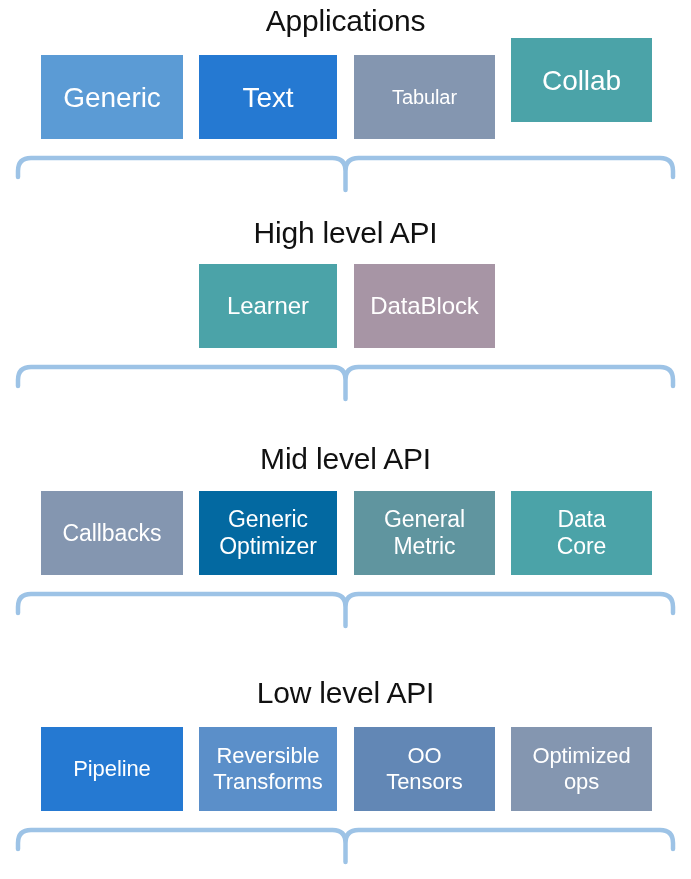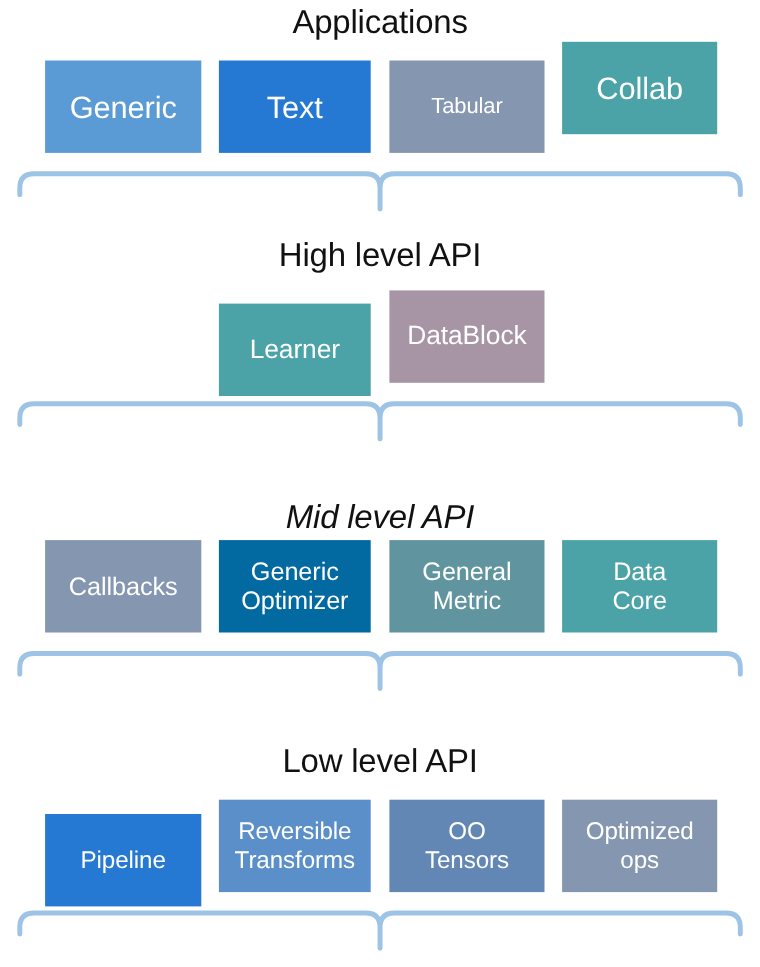--- a/index.html
+++ b/index.html
@@ -73,42 +73,42 @@
     <div class="node-box" style="left: 41px; top: 55px; width: 142px; height: 84px; background: rgb(91, 155, 213); font-size: 28px; line-height: 33px;">Generic</div>
     <div class="node-box" style="left: 199px; top: 55px; width: 138px; height: 84px; background: rgb(37, 121, 210); font-size: 28px; line-height: 33px;">Text</div>
     <div class="node-box" style="left: 354px; top: 55px; width: 141px; height: 84px; background: rgb(132, 150, 176); font-size: 20px; line-height: 33px;">Tabular</div>
     <div class="node-box" style="left: 511px; top: 38px; width: 141px; height: 84px; background: rgb(75, 163, 168); font-size: 28px; line-height: 33px;">Collab</div>
     <div class="brace-wrap" style="top: 146px;">
       <svg viewBox="0 0 691 46" xmlns="http://www.w3.org/2000/svg">
         <path d="M 18 31 L 18 25 Q 18 12 31 12 L 332.5 12 Q 345.5 12 345.5 25 L 345.5 44 M 345.5 25 Q 345.5 12 358.5 12 L 660 12 Q 673 12 673 25 L 673 31" fill="none" stroke="#9DC3E6" stroke-width="4.5" stroke-linecap="round" stroke-linejoin="round"></path>
       </svg>
     </div>
     <div class="layer-title" style="top: 216px;">High level API</div>
-    <div class="node-box" style="left: 199px; top: 264px; width: 138px; height: 84px; background: rgb(75, 163, 168); font-size: 24px; line-height: 28px; margin-top: 12px;">Learner</div>
+    <div class="node-box" style="left: 199px; top: 264px; width: 138px; height: 84px; background: rgb(75, 163, 168); font-size: 24px; line-height: 28px;">Learner</div>
     <div class="node-box" style="left: 354px; top: 264px; width: 141px; height: 84px; background: rgb(167, 149, 165); font-size: 24px; line-height: 28px;">DataBlock</div>
     <div class="brace-wrap" style="top: 355px;">
       <svg viewBox="0 0 691 46" xmlns="http://www.w3.org/2000/svg">
         <path d="M 18 31 L 18 25 Q 18 12 31 12 L 332.5 12 Q 345.5 12 345.5 25 L 345.5 44 M 345.5 25 Q 345.5 12 358.5 12 L 660 12 Q 673 12 673 25 L 673 31" fill="none" stroke="#9DC3E6" stroke-width="4.5" stroke-linecap="round" stroke-linejoin="round"></path>
       </svg>
     </div>
-    <div class="layer-title" style="top: 454px; font-style: italic;">Mid level API</div>
+    <div class="layer-title" style="top: 442px;">Mid level API</div>
     <div class="node-box" style="left: 41px; top: 491px; width: 142px; height: 84px; background: rgb(132, 150, 176); font-size: 23px; line-height: 27px;">Callbacks</div>
     <div class="node-box" style="left: 199px; top: 491px; width: 138px; height: 84px; background: #0369a1; font-size: 23px; line-height: 27px;">Generic
 Optimizer</div>
     <div class="node-box" style="left: 354px; top: 491px; width: 141px; height: 84px; background: rgb(96, 149, 159); font-size: 23px; line-height: 27px;">General
 Metric</div>
     <div class="node-box" style="left: 511px; top: 491px; width: 141px; height: 84px; background: rgb(75, 163, 168); font-size: 23px; line-height: 27px;">Data
 Core</div>
     <div class="brace-wrap" style="top: 582px;">
       <svg viewBox="0 0 691 46" xmlns="http://www.w3.org/2000/svg">
         <path d="M 18 31 L 18 25 Q 18 12 31 12 L 332.5 12 Q 345.5 12 345.5 25 L 345.5 44 M 345.5 25 Q 345.5 12 358.5 12 L 660 12 Q 673 12 673 25 L 673 31" fill="none" stroke="#9DC3E6" stroke-width="4.5" stroke-linecap="round" stroke-linejoin="round"></path>
       </svg>
     </div>
     <div class="layer-title" style="top: 676px;">Low level API</div>
-    <div class="node-box" style="left: 41px; top: 727px; width: 142px; height: 84px; background: rgb(37, 121, 210); font-size: 22px; line-height: 26px; margin-top: 13px;">Pipeline</div>
+    <div class="node-box" style="left: 41px; top: 727px; width: 142px; height: 84px; background: rgb(37, 121, 210); font-size: 22px; line-height: 26px;">Pipeline</div>
     <div class="node-box" style="left: 354px; top: 727px; width: 141px; height: 84px; background: rgb(98, 135, 181); font-size: 22px; line-height: 26px;">OO
 Tensors</div>
     <div class="node-box" style="left: 199px; top: 727px; width: 138px; height: 84px; background: rgb(91, 143, 201); font-size: 22px; line-height: 26px;">Reversible
 Transforms</div>
     <div class="node-box" style="left: 511px; top: 727px; width: 141px; height: 84px; background: rgb(132, 150, 176); font-size: 22px; line-height: 26px;">Optimized
 ops</div>
     <div class="brace-wrap" style="top: 818px;">
       <svg viewBox="0 0 691 46" xmlns="http://www.w3.org/2000/svg">
         <path d="M 18 31 L 18 25 Q 18 12 31 12 L 332.5 12 Q 345.5 12 345.5 25 L 345.5 44 M 345.5 25 Q 345.5 12 358.5 12 L 660 12 Q 673 12 673 25 L 673 31" fill="none" stroke="#9DC3E6" stroke-width="4.5" stroke-linecap="round" stroke-linejoin="round"></path>
       </svg>

